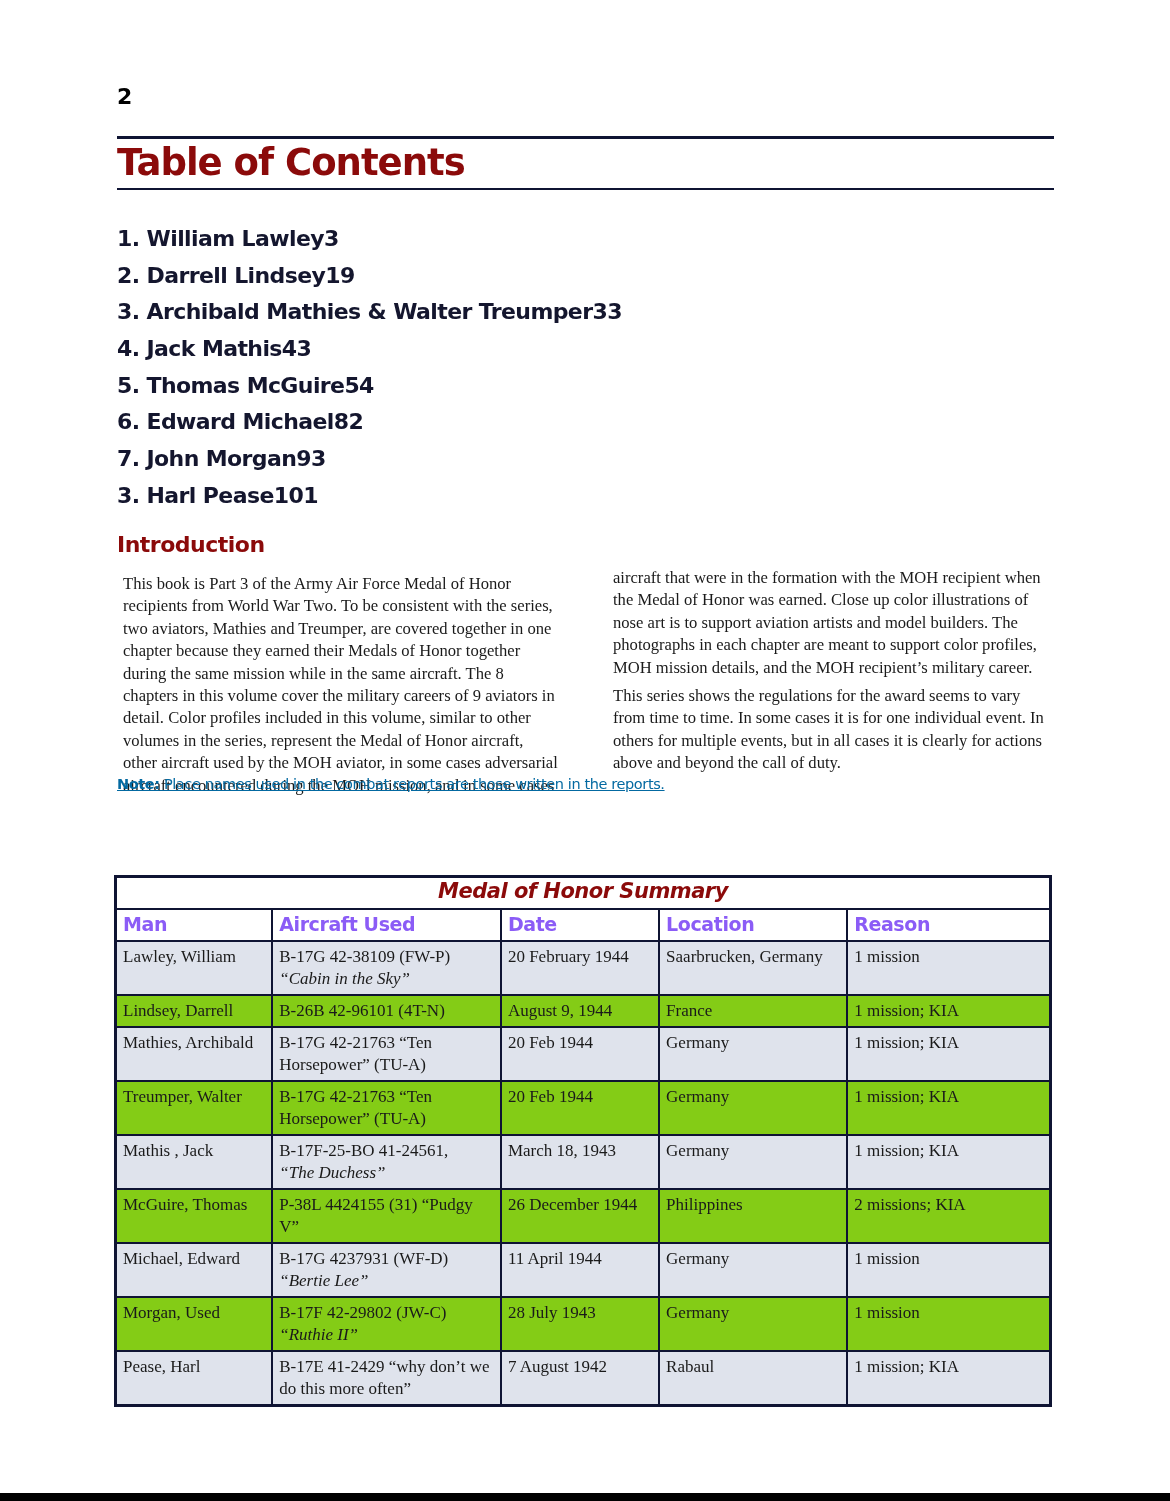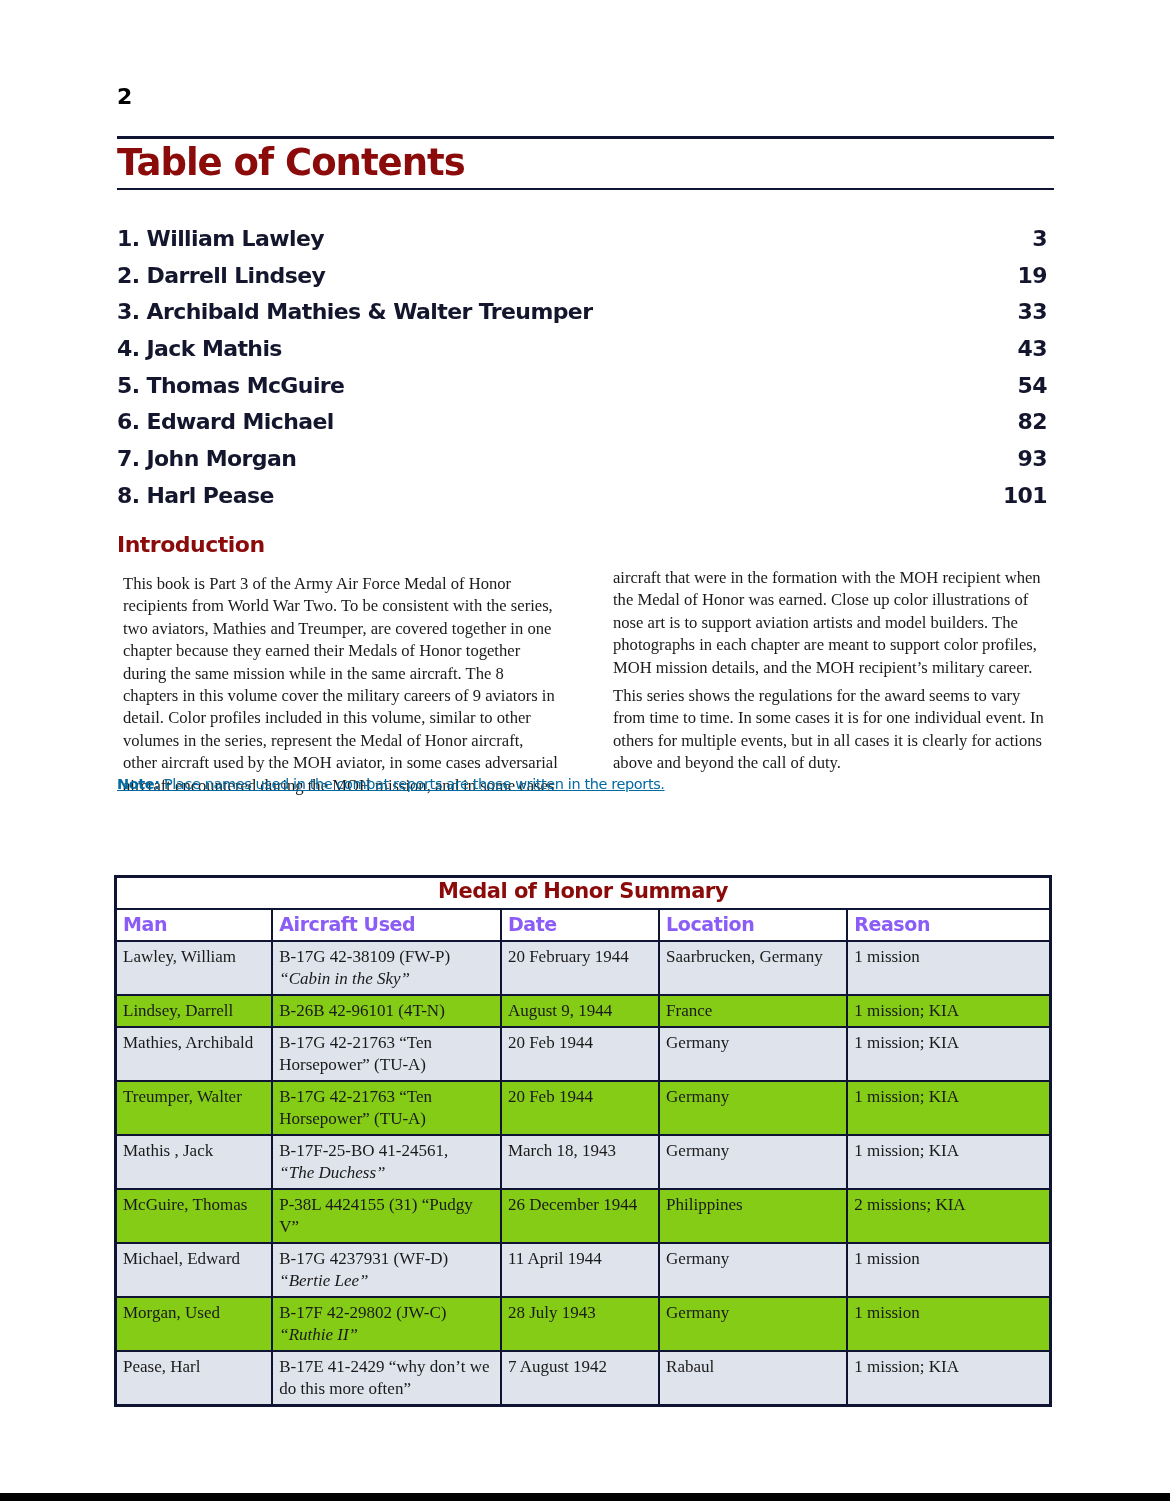--- a/index.html
+++ b/index.html
@@ -19,21 +19,21 @@
     font-family: "DejaVu Sans", sans-serif; font-weight: bold; font-size: 37px;
     color: #8b0a0a; letter-spacing: -1px; line-height: 46px;
   }
   .rule-bottom {
     position: absolute; left: 117px; top: 188px; width: 937px; height: 2px; background: #0f1433;
   }
   .toc-list {
     position: absolute; left: 117px; top: 220px; width: 930px; margin: 0; padding: 0; list-style: none;
   }
   .toc-item {
-    display: flex; justify-content: space-between; height: 36.7px; align-items: center;
+    display: flex; justify-content: flex-start; height: 36.7px; align-items: center;
     font-family: "DejaVu Sans", sans-serif; font-weight: bold; font-size: 22px;
     color: #14162e; letter-spacing: -0.6px;
   }
   .intro-heading {
     position: absolute; left: 117px; top: 532px;
     font-family: "DejaVu Sans", sans-serif; font-weight: bold; font-size: 22px;
     color: #8b0a0a; letter-spacing: -0.5px;
   }
   .intro-cols {
     position: absolute; left: 117px; top: 567px; width: 940px;
@@ -51,20 +51,21 @@
     border-collapse: collapse; border: 3px solid #0f1433;
     font-family: "Liberation Serif", serif; font-size: 17px; color: #1a1a1a;
   }
   .moh-table td, .moh-table th {
     border: 2px solid #0f1433; vertical-align: top; padding: 4px 6px; line-height: 22px; text-align: left;
   }
   .moh-table .title-cell {
     text-align: center; font-family: "DejaVu Sans", sans-serif; font-weight: bold;
     font-size: 21px; color: #8b0a0a; padding: 2px 0 0 0; height: 28px; letter-spacing: -0.5px;
     background: #fff;
+    font-style: italic;
   }
   .moh-table th {
     font-family: "DejaVu Sans", sans-serif; font-weight: bold; font-size: 19px; color: #8b5cf6;
     background: #fff; padding: 3px 6px; letter-spacing: -0.4px; height: 24px;
   }
   .moh-table tr.odd td { background: #dfe3ec; }
   .moh-table tr.even td { background: #84cc16; }
   .moh-table tr.r2 td { height: 42px; }
   .moh-table tr.r1 td { height: 20px; }
   .c1 { width: 143px; } .c2 { width: 216px; } .c3 { width: 145px; } .c4 { width: 175px; } .c5 { width: 190px; }
@@ -103,21 +104,21 @@
     </li>
   <li class="toc-item">
       <span>6. Edward Michael</span>
       <span>82</span>
     </li>
   <li class="toc-item">
       <span>7. John Morgan</span>
       <span>93</span>
     </li>
   <li class="toc-item">
-      <span>8. Harl Pease</span>
+      <span>3. Harl Pease</span>
       <span>101</span>
     </li>
 </ul>
 
 <h2 class="intro-heading" style="margin:0">Introduction</h2>
 <div class="intro-cols">
   <p>This book is Part 3 of the Army Air Force Medal of Honor recipients from World War Two. To be consistent with the series, two aviators, Mathies and Treumper, are covered together in one chapter because they earned their Medals of Honor together during the same mission while in the same aircraft. The 8 chapters in this volume cover the military careers of 9 aviators in detail. Color profiles included in this volume, similar to other volumes in the series, represent the Medal of Honor aircraft, other aircraft used by the MOH aviator, in some cases adversarial aircraft encountered during the MOH mission, and in some cases aircraft that were in the formation with the MOH recipient when the Medal of Honor was earned. Close up color illustrations of nose art is to support aviation artists and model builders. The photographs in each chapter are meant to support color profiles, MOH mission details, and the MOH recipient’s military career.</p>
   <p>This series shows the regulations for the award seems to vary from time to time. In some cases it is for one individual event. In others for multiple events, but in all cases it is clearly for actions above and beyond the call of duty.</p>
 </div>
 

